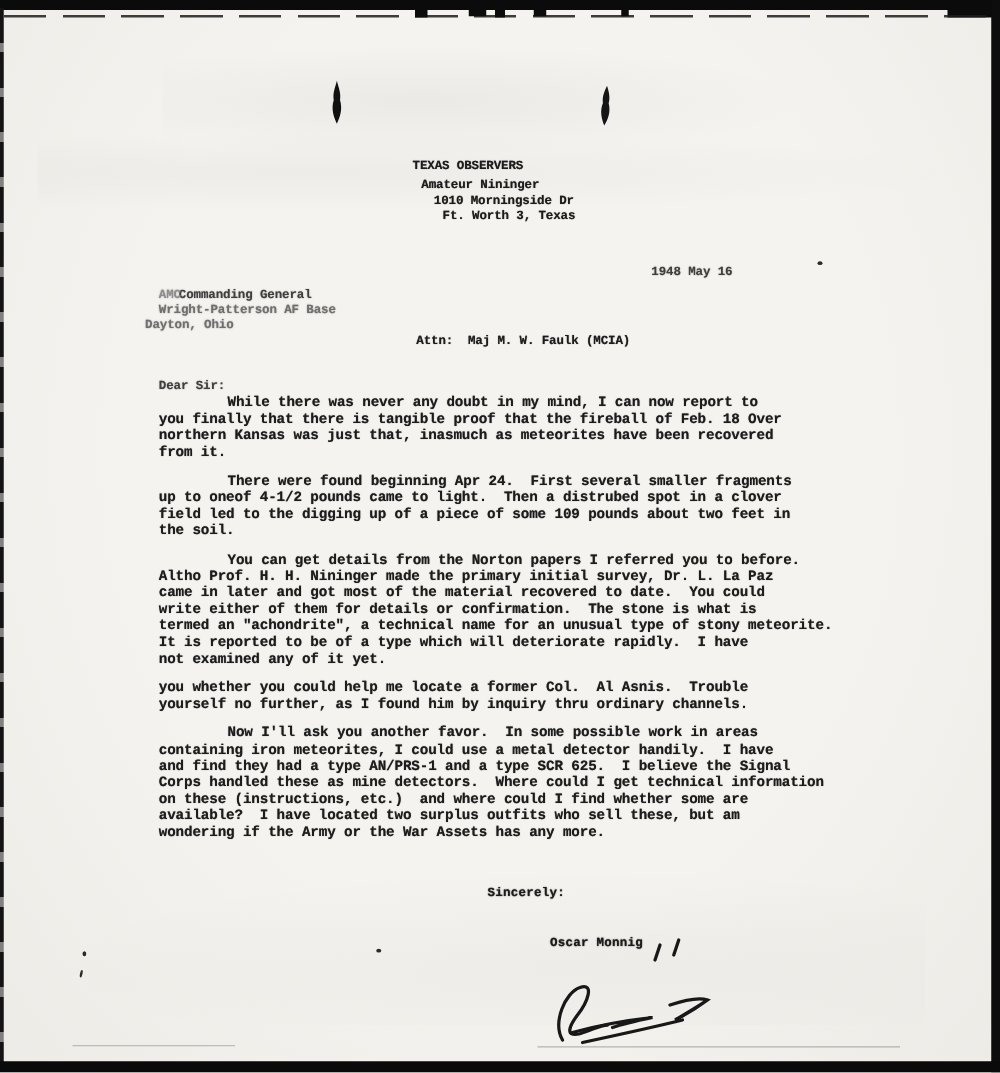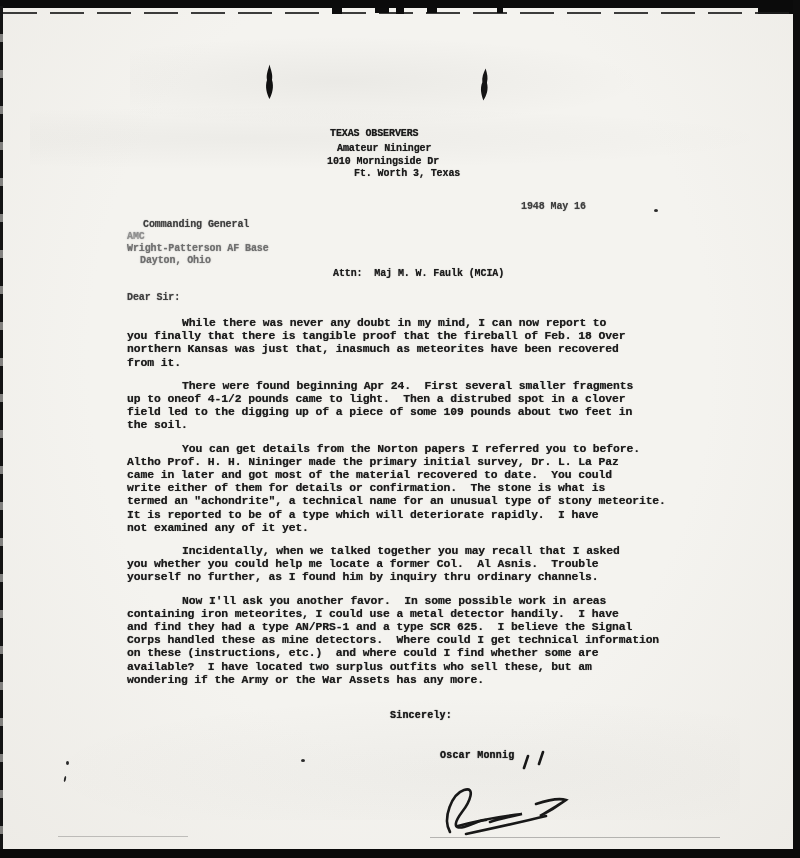--- a/index.html
+++ b/index.html
@@ -20,21 +20,21 @@
   .smudge.s3{left:60px;top:700px;width:680px;height:120px;
     background:radial-gradient(ellipse at 60% 60%, rgba(60,60,55,0.035), rgba(0,0,0,0) 75%);}
 
   
   .t{
     position:absolute;white-space:pre;
     font-size:10px;line-height:13.2px;font-weight:bold;
     color:#1c1c1c;letter-spacing:-0.1px;
     text-shadow:0 0 0.7px rgba(25,25,25,0.75);
   }
-  .semi{color:#3f3f3f;text-shadow:0 0 1px rgba(70,70,70,0.7);filter:blur(0.25px);}
+  .semi{color:#3f3f3f;text-shadow:0 0 1px rgba(70,70,70,0.7);filter:blur(0.25px);margin-top:12px;}
   .faint{color:#6f6f6f;text-shadow:0 0 1.2px rgba(110,110,110,0.8);filter:blur(0.4px);}
   .faint2{color:#8d8d8d;text-shadow:0 0 1.4px rgba(140,140,140,0.9);filter:blur(0.55px);}
   .strong{text-shadow:0 0 1px rgba(0,0,0,0.9);letter-spacing:0.2px;padding-left:13px;}
 
   .body-block{position:absolute;left:127px;top:317px;width:610px;}
   .para{margin:0 0 10px 0;}
   .bline{
     white-space:pre;font-size:11.4px;line-height:13.2px;font-weight:bold;
     color:#1c1c1c;letter-spacing:-0.1px;text-shadow:0 0 0.7px rgba(25,25,25,0.75);
   }
@@ -84,29 +84,29 @@
 
 <svg class="ink-mark" style="left:263px;top:64px;" width="13" height="36" viewBox="0 0 13 36">
   <path d="M6.5 0.5 C5 6.5 3 10.5 4 16 C1.8 23 3.8 29.5 6.5 35 C9.2 29.5 11.2 23 9 16 C10 10.5 8 6.5 6.5 0.5 Z" fill="#111"></path>
 </svg>
 <svg class="ink-mark" style="left:478px;top:68px;transform:rotate(4deg);" width="13" height="33" viewBox="0 0 13 33">
   <path d="M6.5 0.5 C4.6 5.5 3.2 9.5 4.2 14.5 C2 21 4 27 6.5 32.5 C9.4 27 11 21 8.8 14.5 C9.8 9.5 8.4 5.5 6.5 0.5 Z" fill="#151515"></path>
 </svg>
 
 <div class="t" style="left:330px;top:127px;">TEXAS OBSERVERS</div>
 <div class="t" style="left:337px;top:142px;">Amateur Nininger</div>
-<div class="t" style="left:327px;top:155px;text-align:center;">1010 Morningside Dr</div>
+<div class="t" style="left:347px;top:155px;text-align:center;">1010 Morningside Dr</div>
 <div class="t" style="left:354px;top:167px;">Ft. Worth 3, Texas</div>
 
 <div class="t semi" style="left:521px;top:200px;">1948 May 16</div>
 
 <div class="t semi" style="left:143px;top:218px;">Commanding General</div>
 <div class="t faint2" style="left:127px;top:230px;">AMC</div>
 <div class="t faint" style="left:127px;top:242px;">Wright-Patterson AF Base</div>
-<div class="t faint" style="left:140px;top:254px;">Dayton, Ohio</div>
+<div class="t faint" style="left:116px;top:254px;">Dayton, Ohio</div>
 
 <div class="t" style="left:333px;top:267px;">Attn:  Maj M. W. Faulk (MCIA)</div>
 
 <div class="t semi" style="left:127px;top:291px;">Dear Sir:</div>
 
 <div class="body-block">
   <div class="para">
     <div class="bline ind">While there was never any doubt in my mind, I can now report to</div>
     <div class="bline">you finally that there is tangible proof that the fireball of Feb. 18 Over</div>
     <div class="bline">northern Kansas was just that, inasmuch as meteorites have been recovered</div>
@@ -121,21 +121,20 @@
   <div class="para">
     <div class="bline ind">You can get details from the Norton papers I referred you to before.</div>
     <div class="bline">Altho Prof. H. H. Nininger made the primary initial survey, Dr. L. La Paz</div>
     <div class="bline">came in later and got most of the material recovered to date.  You could</div>
     <div class="bline">write either of them for details or confirmation.  The stone is what is</div>
     <div class="bline">termed an "achondrite", a technical name for an unusual type of stony meteorite.</div>
     <div class="bline">It is reported to be of a type which will deteriorate rapidly.  I have</div>
     <div class="bline">not examined any of it yet.</div>
   </div>
   <div class="para">
-    <div class="bline ind">Incidentally, when we talked together you may recall that I asked</div>
     <div class="bline">you whether you could help me locate a former Col.  Al Asnis.  Trouble</div>
     <div class="bline">yourself no further, as I found him by inquiry thru ordinary channels.</div>
   </div>
   <div class="para">
     <div class="bline ind">Now I'll ask you another favor.  In some possible work in areas</div>
     <div class="bline">containing iron meteorites, I could use a metal detector handily.  I have</div>
     <div class="bline">and find they had a type AN/PRS-1 and a type SCR 625.  I believe the Signal</div>
     <div class="bline">Corps handled these as mine detectors.  Where could I get technical information</div>
     <div class="bline">on these (instructions, etc.)  and where could I find whether some are</div>
     <div class="bline">available?  I have located two surplus outfits who sell these, but am</div>

